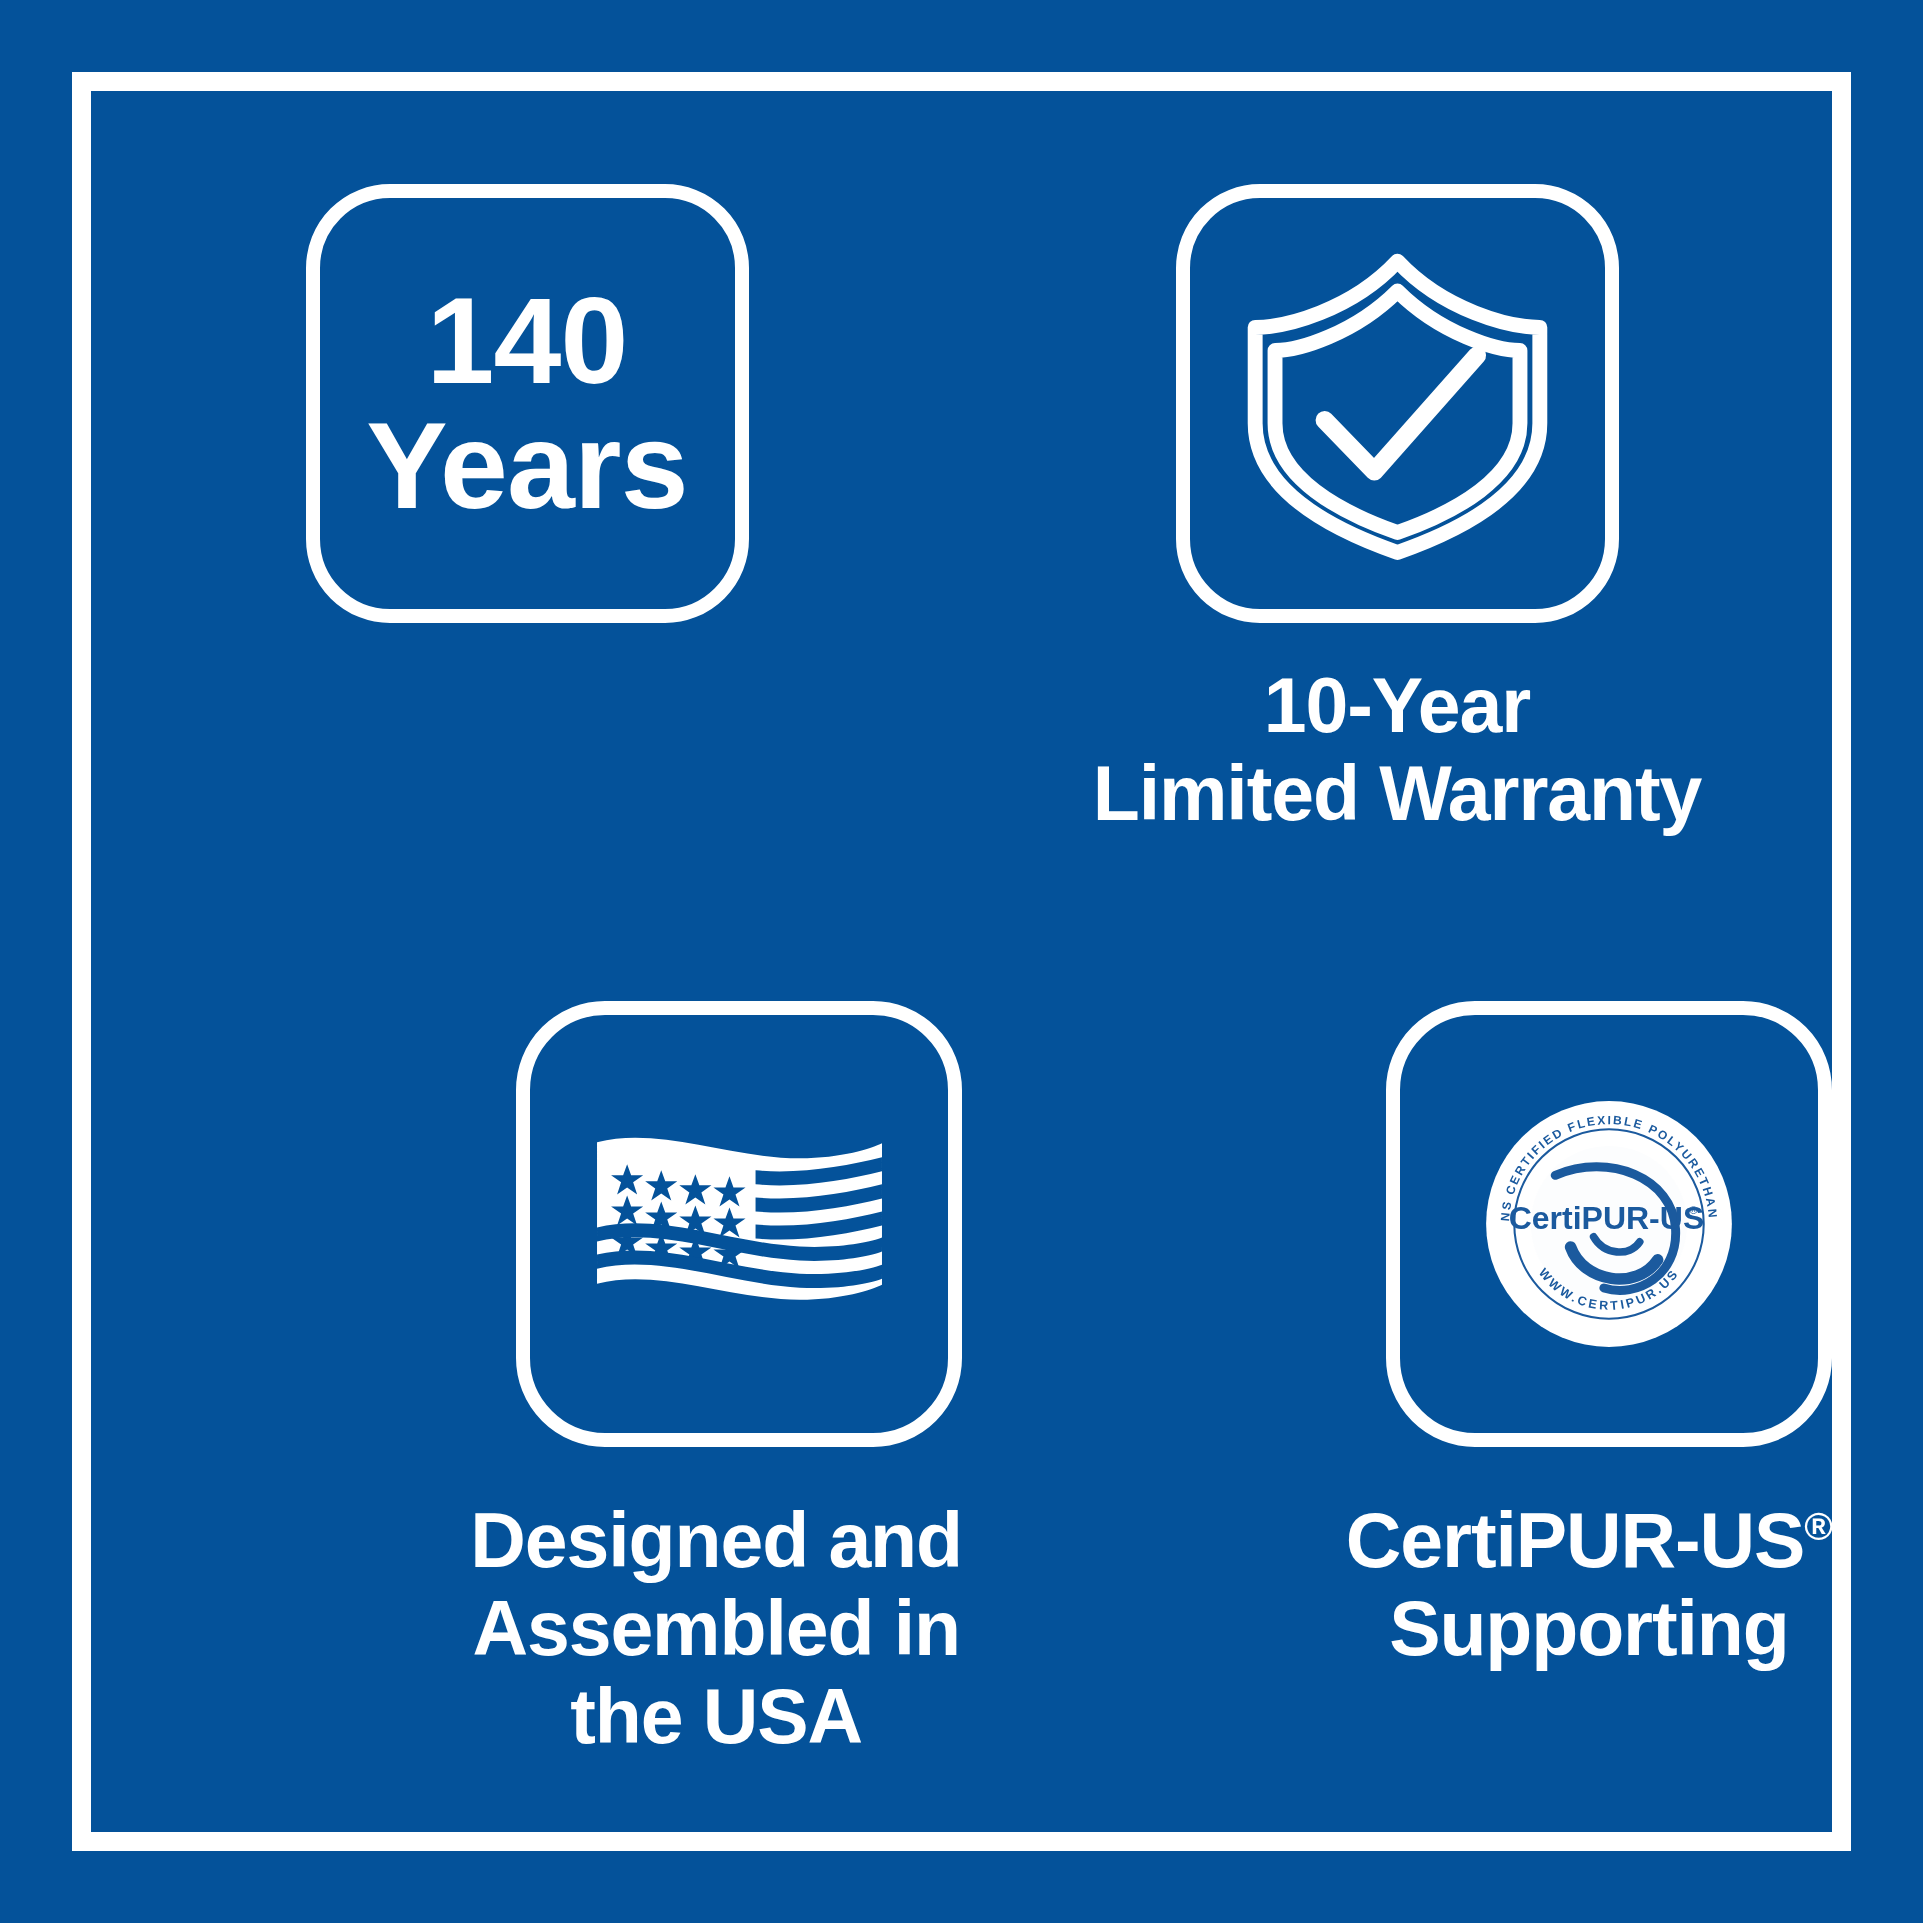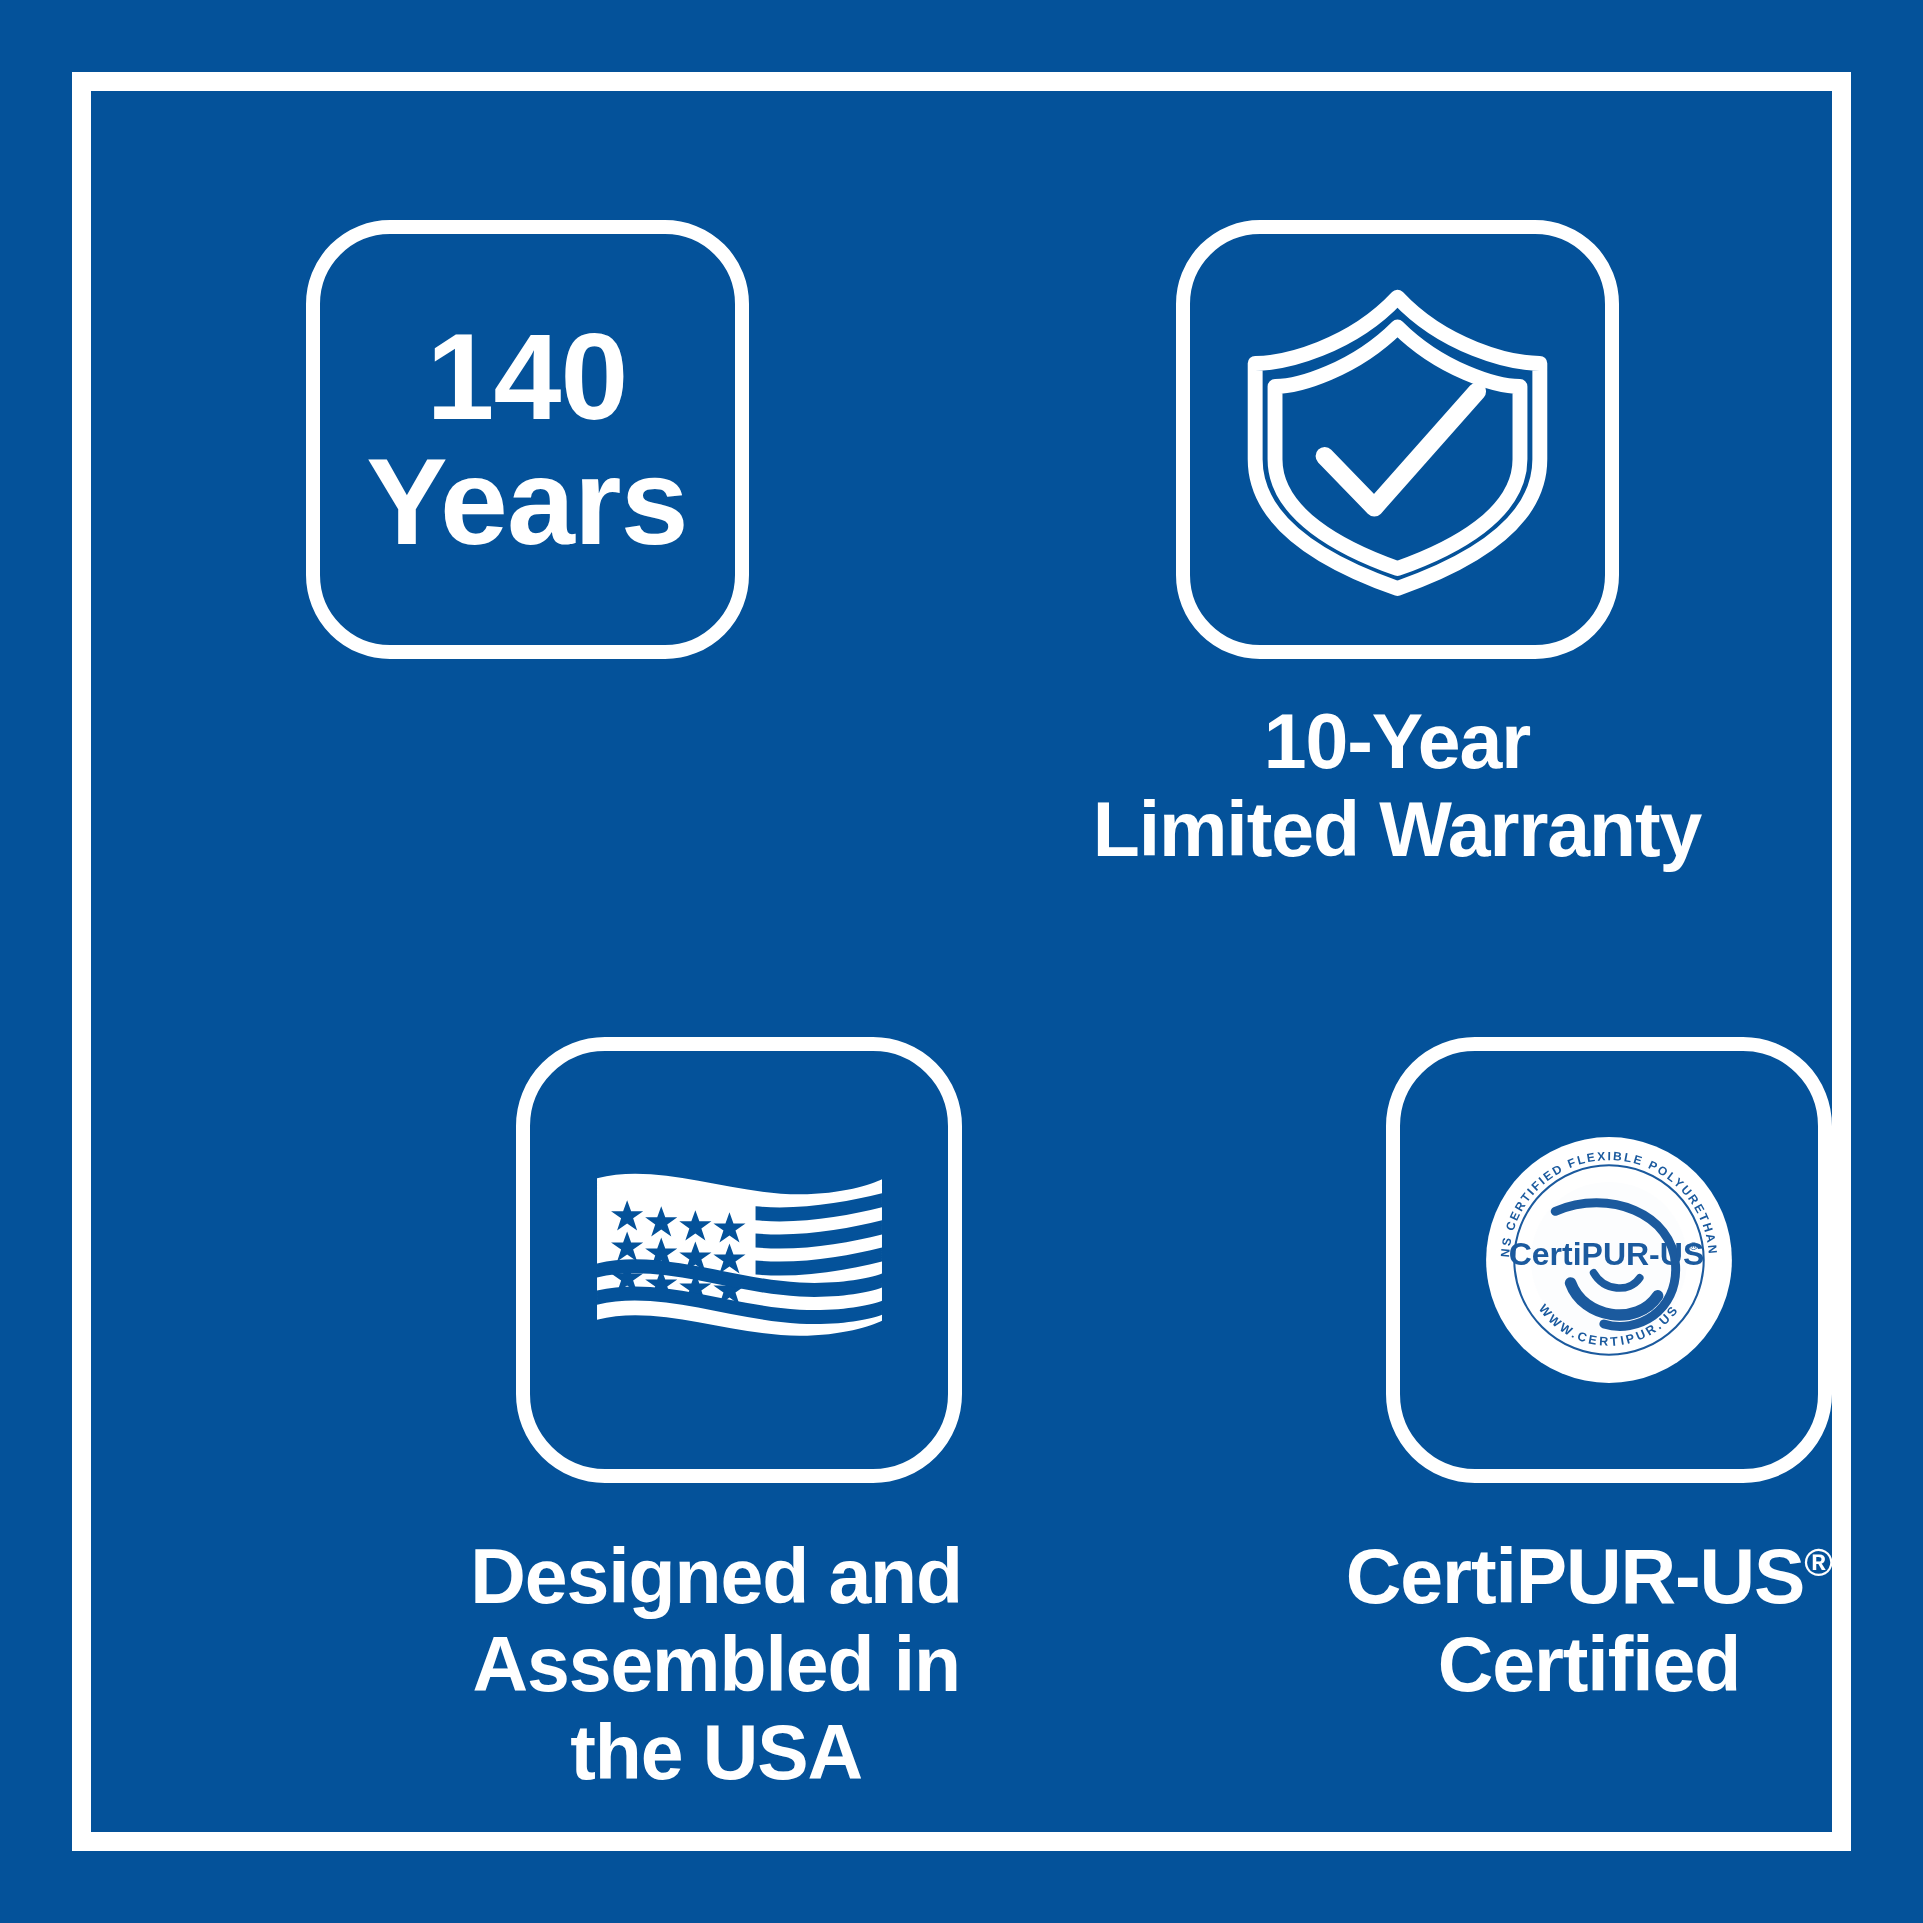--- a/index.html
+++ b/index.html
@@ -62,21 +62,20 @@
   .tile {
     width: 443px;
     height: 439px;
     border: 14.3px solid #FFFFFF;
     border-radius: 84px;
     box-sizing: border-box;
     display: flex;
     align-items: center;
     justify-content: center;
     flex: none;
-    margin-top: 36px;
   }
   .tile.tile-bottom {
     width: 446px;
     height: 446px;
     border-radius: 89px;
   }
 
   
   .years-wrap {
     text-align: center;
@@ -249,18 +248,18 @@
               <textPath href="#arcTop" startOffset="50%" text-anchor="middle">CONTAINS CERTIFIED FLEXIBLE POLYURETHANE FOAM</textPath>
             </text>
 
             <text fill="#1B5A9E" font-family="'Liberation Sans', sans-serif" font-size="9.8" font-weight="bold" letter-spacing="2.2">
               <textPath href="#arcBottom" startOffset="50%" text-anchor="middle">WWW.CERTIPUR.US</textPath>
             </text>
           </svg>
         </span>
       </div>
       <div class="caption"><span>CertiPUR-US</span><span class="reg">®</span>
-<span>Certified</span></div>
+<span>Supporting</span></div>
     </div>
 
   </div>
 </div>
 
 
 </body></html>

